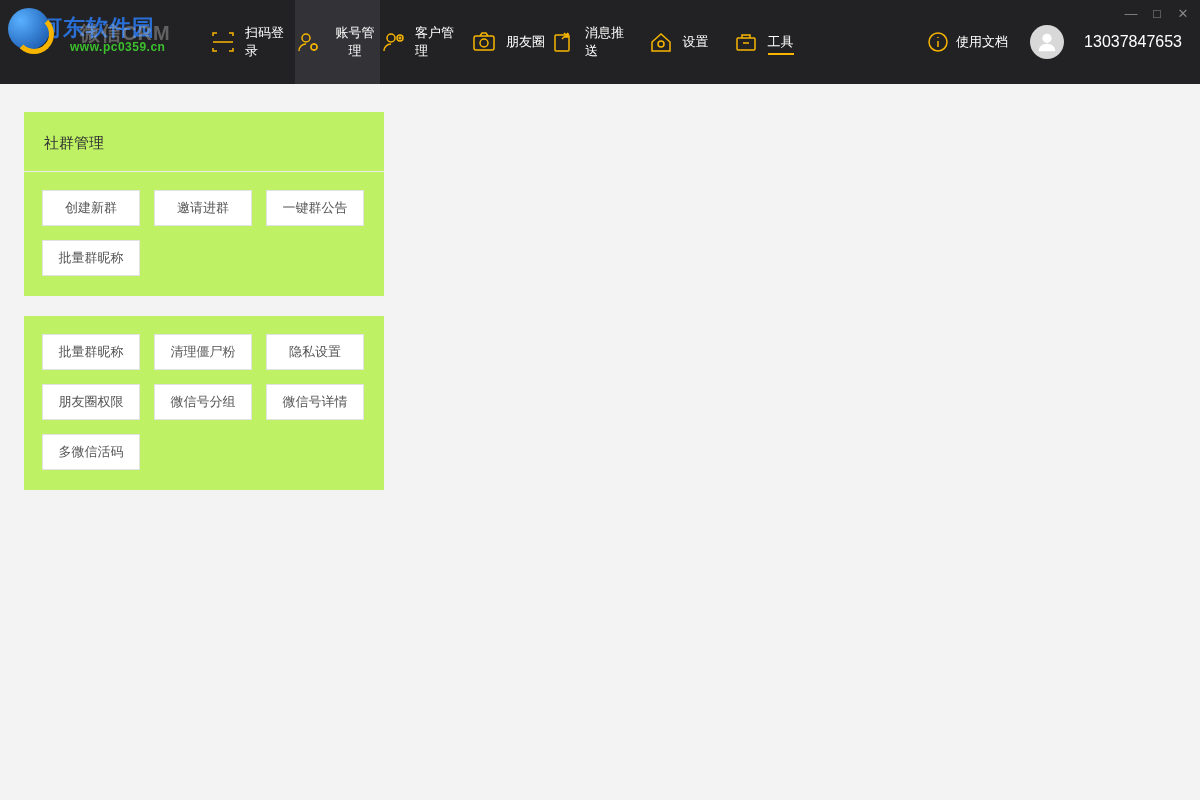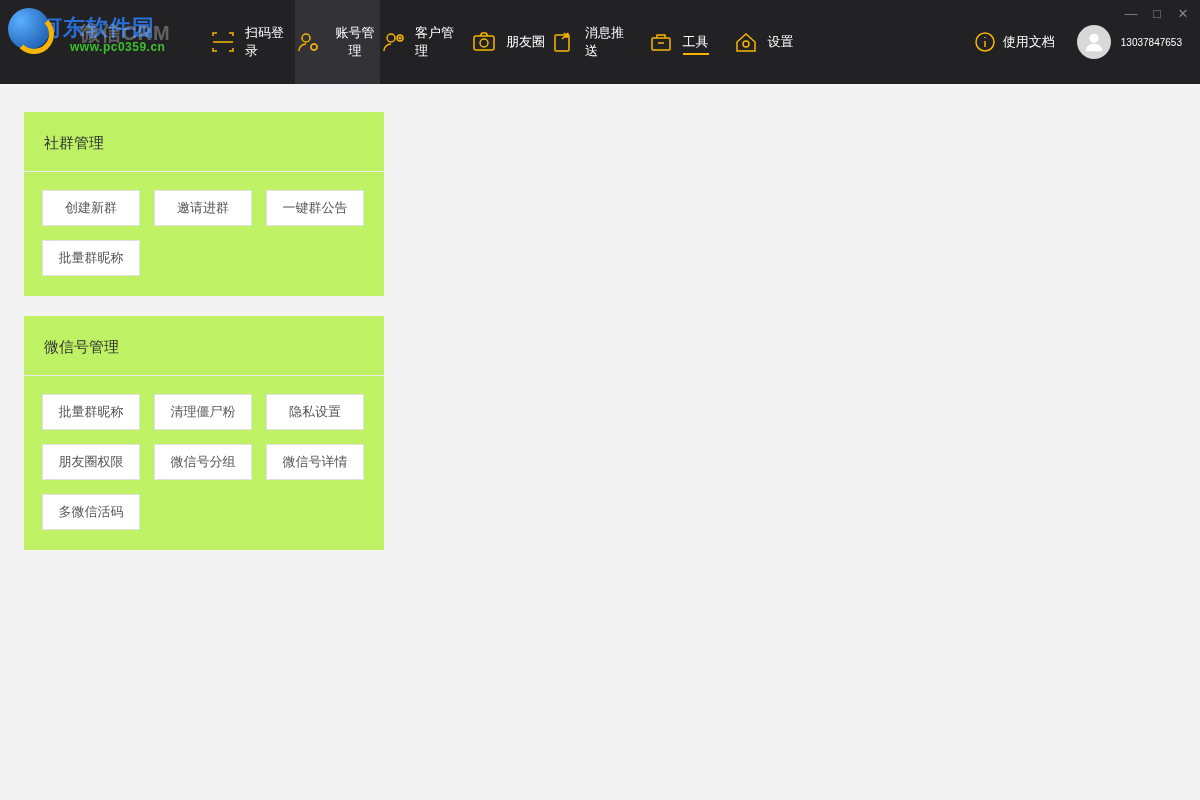--- a/index.html
+++ b/index.html
@@ -22,21 +22,21 @@
 .nav-item { width:85px; display:flex; flex-direction:row; align-items:center; justify-content:center; gap:8px; color:#fff; font-size:13px; cursor:pointer; position:relative; }
 .nav-item.hovershade { background:#333337;text-align:center; }
 .nav-item .ic { width:28px; height:26px; display:flex; align-items:center; justify-content:center; }
 .nav-item.active .lbl { border-bottom:2px solid #f7b500; padding-bottom:2px; margin-bottom:-4px; }
 .nav-item svg { stroke:#f7b500; fill:none; stroke-width:1.5; }
 .nav-item.active svg { stroke:#f7b500; }
 
 .right-area { margin-left:auto; display:flex; align-items:center; padding-right:18px; gap:22px; }
 .docs { display:flex; flex-direction:row; align-items:center; gap:6px; color:#fff; font-size:13px; cursor:pointer;}
 .docs svg { stroke:#f7b500; fill:none; stroke-width:1.5; }
-.user { display:flex; align-items:center; gap:10px; color:#fff; font-size:10px; }
+.user { display:flex; align-items:center; gap:20px; color:#fff; font-size:16px; }
 .avatar { width:34px; height:34px; border-radius:50%; background:#d8d8d8; display:flex; align-items:center; justify-content:center; }
 .avatar svg { fill:#fff; }
 
 
 .page { padding:28px 24px; }
 .card-wrap { width:360px; background:#bef264; padding:0; }
 .panel { border:0; }
 .panel-h { padding:22px 20px 18px; font-size:15px; color:#333; border-bottom:1px solid #ececec; }
 .panel-b { padding:18px 18px 20px; display:flex; flex-wrap:wrap; gap:14px; }
 .btn { min-width:98px; height:36px; padding:0 14px; border:1px solid #e2e2e2; background:#fff; color:#555; font-size:13px; display:inline-flex; align-items:center; justify-content:center; cursor:pointer;text-align:center; }
@@ -103,37 +103,37 @@
     </div>
     <div class="nav-item">
       <span class="ic">
         <svg width="26" height="24" viewBox="0 0 26 24">
             <rect x="5" y="5" width="14" height="16" rx="1"></rect>
             <path d="M14 3l4 4M18 3v4h-4M18 3l-6 6"></path>
           </svg>
       </span>
       <span class="lbl">消息推送</span>
     </div>
+    <div class="nav-item">
+      <span class="ic">
+        <svg width="26" height="24" viewBox="0 0 26 24">
+            <path d="M4 12l9-8 9 8v9H4z"></path>
+            <circle cx="13" cy="14" r="3"></circle>
+          </svg>
+      </span>
+      <span class="lbl">设置</span>
+    </div>
     <div class="nav-item active">
       <span class="ic">
         <svg width="26" height="24" viewBox="0 0 26 24">
             <rect x="4" y="8" width="18" height="12" rx="1"></rect>
             <path d="M9 8V5h8v3M10 13h6"></path>
           </svg>
       </span>
       <span class="lbl">工具</span>
-    </div>
-    <div class="nav-item">
-      <span class="ic">
-        <svg width="26" height="24" viewBox="0 0 26 24">
-            <path d="M4 12l9-8 9 8v9H4z"></path>
-            <circle cx="13" cy="14" r="3"></circle>
-          </svg>
-      </span>
-      <span class="lbl">设置</span>
     </div>
   </div>
 
   <div class="right-area">
     <div class="docs">
       <svg width="24" height="24" viewBox="0 0 24 24">
           <circle cx="12" cy="12" r="9"></circle>
           <path d="M12 7v1M12 11v6"></path>
         </svg>
       <span>使用文档</span>
@@ -159,21 +159,20 @@
         <button class="btn">创建新群</button>
         <button class="btn">邀请进群</button>
         <button class="btn">一键群公告</button>
         <button class="btn">批量群昵称</button>
       </div>
     </div>
 
     <div class="gap"></div>
 
     <div class="panel">
-      <div class="panel-h">微信号管理</div>
       <div class="panel-b">
         <button class="btn">批量群昵称</button>
         <button class="btn">清理僵尸粉</button>
         <button class="btn">隐私设置</button>
         <button class="btn">朋友圈权限</button>
         <button class="btn">微信号分组</button>
         <button class="btn">微信号详情</button>
         <button class="btn">多微信活码</button>
       </div>
     </div>

